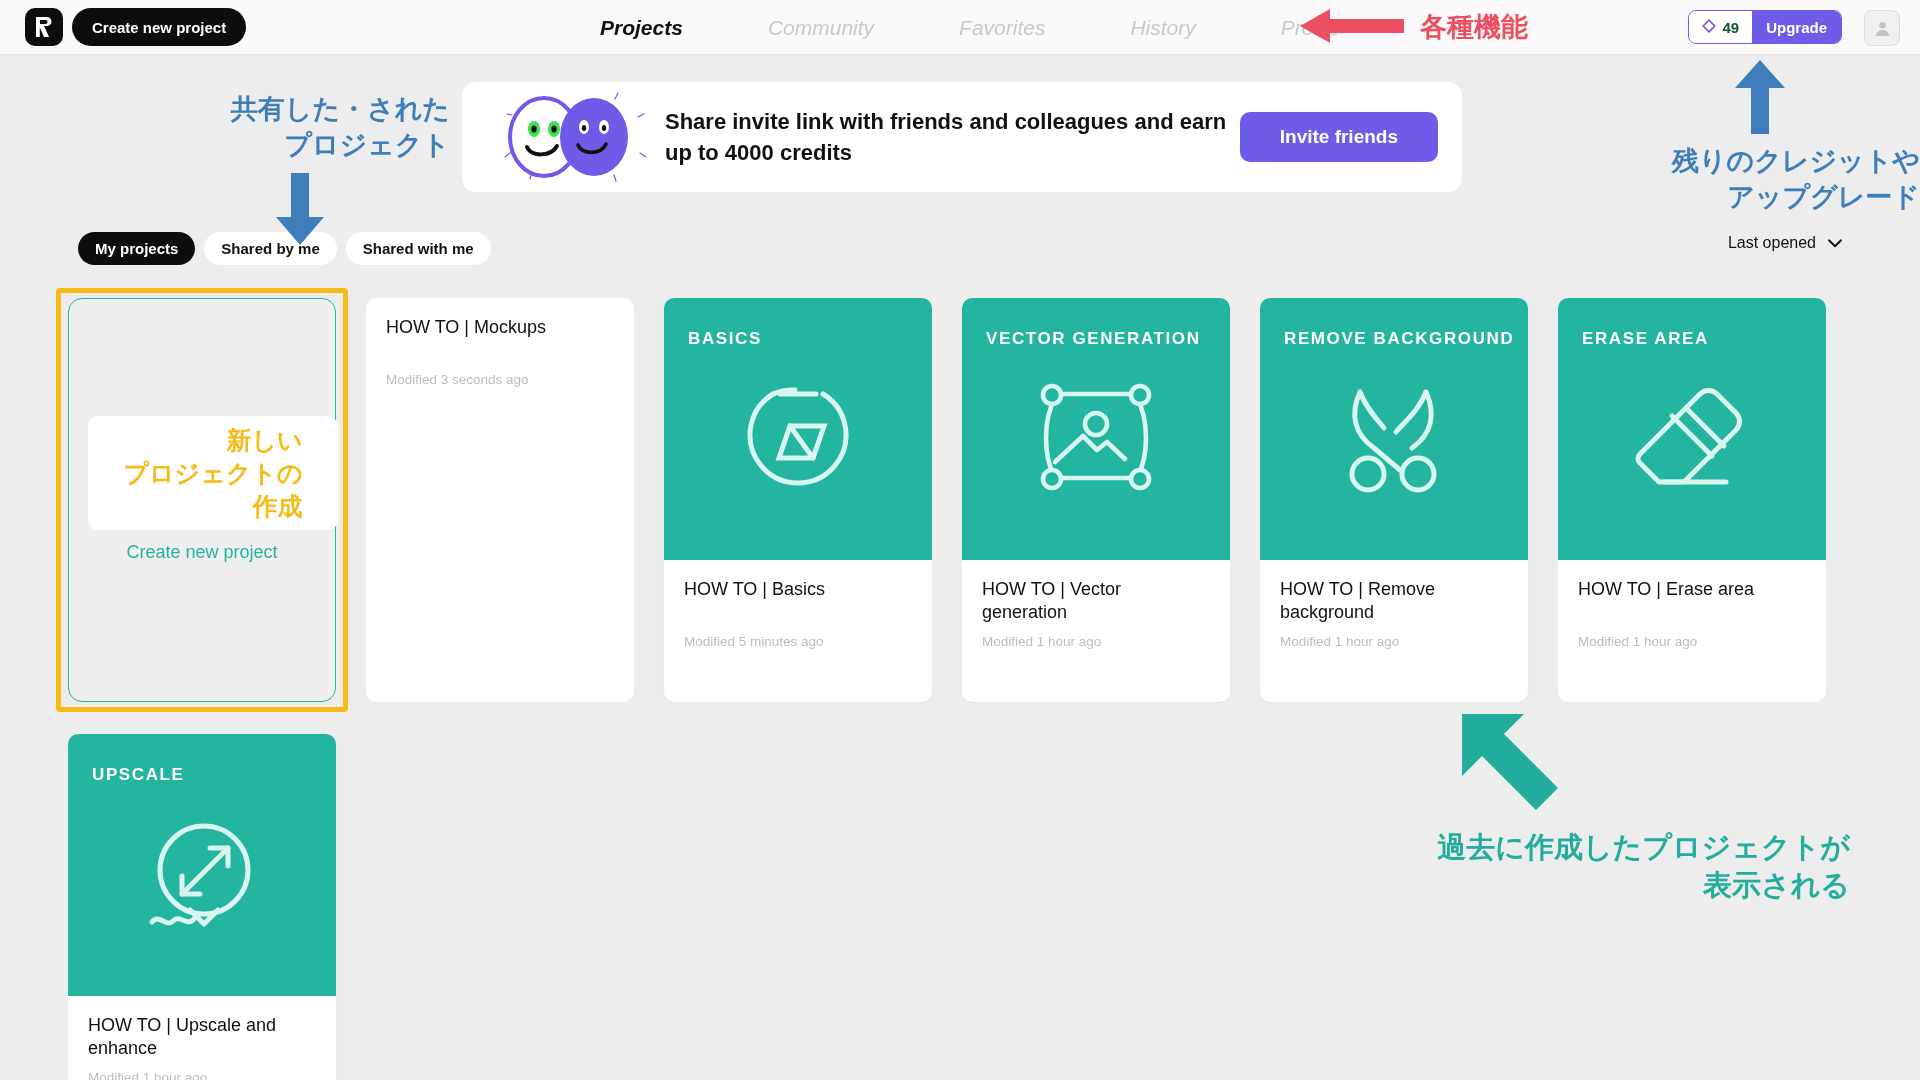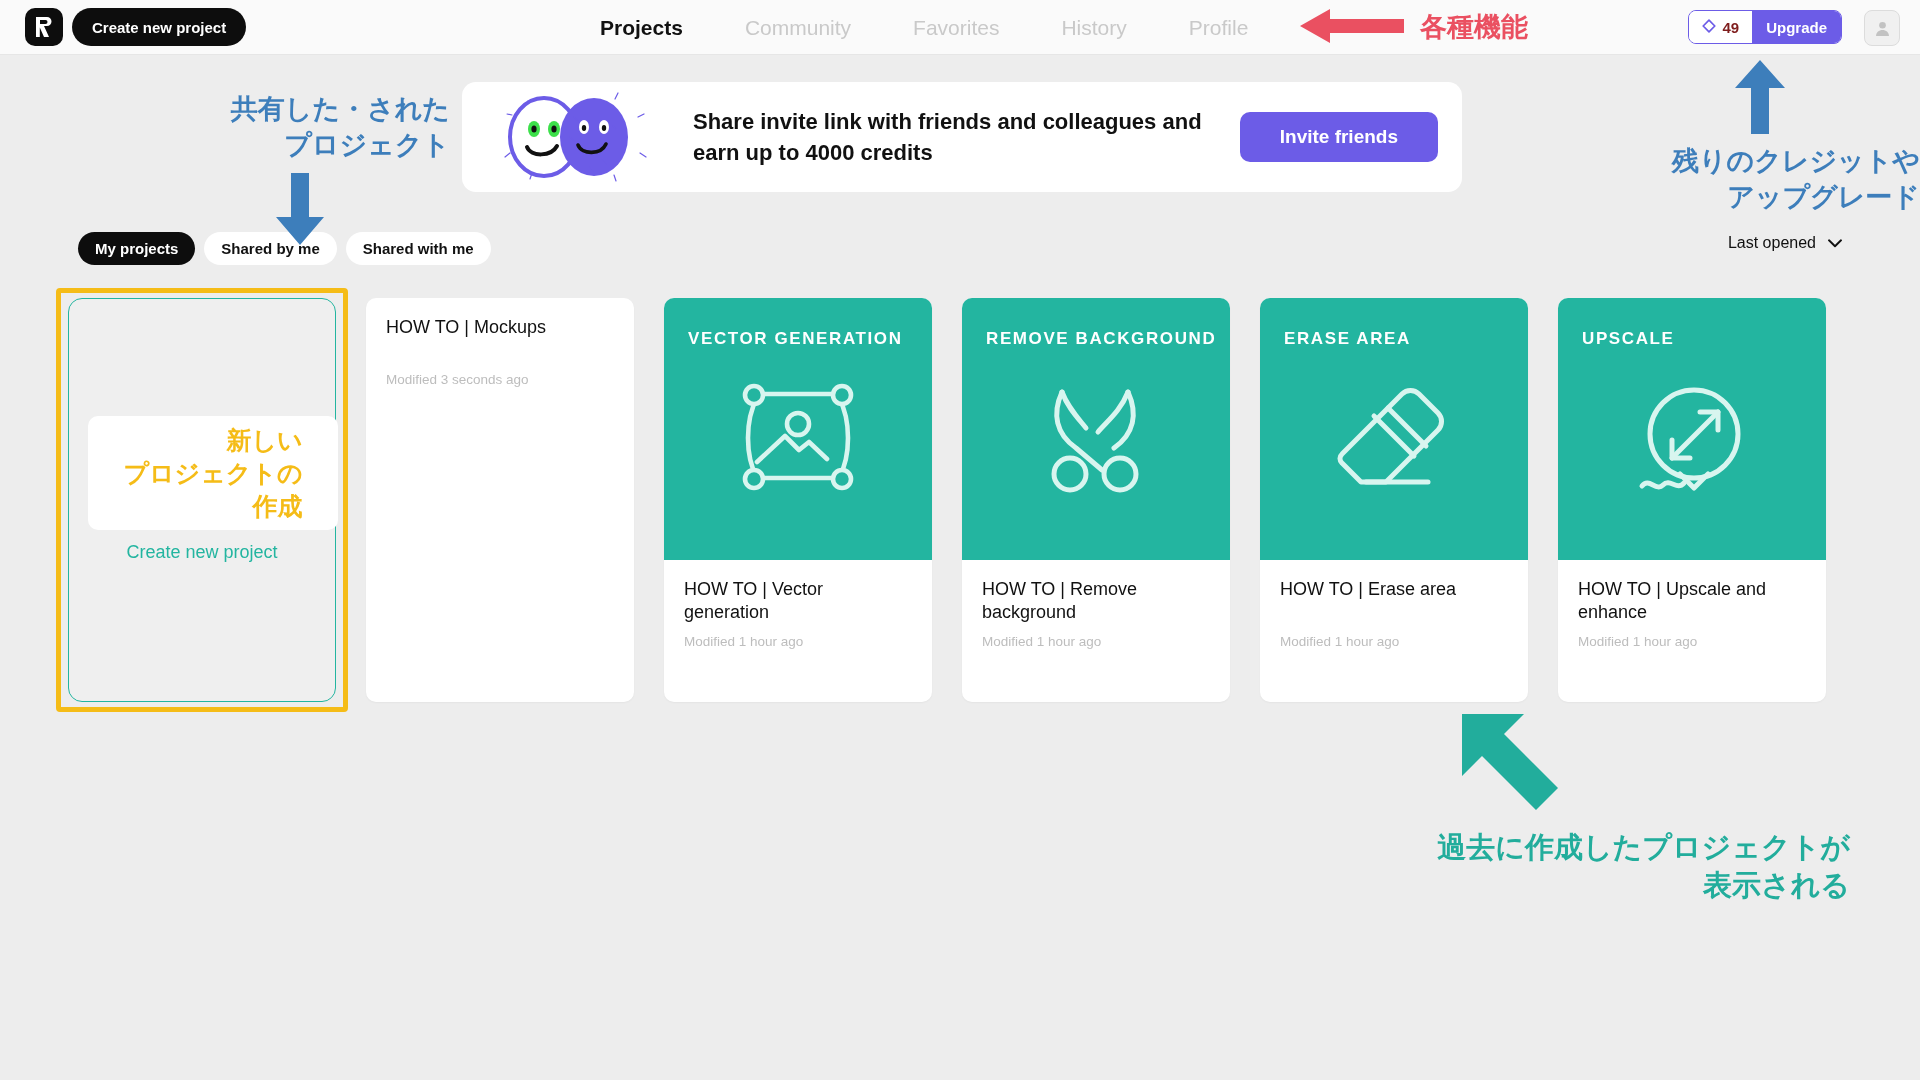--- a/index.html
+++ b/index.html
@@ -29,37 +29,37 @@
     position: absolute; left: 72px; top: 8px;
     height: 38px; padding: 0 20px;
     background: #0d0d0d; color: #fff;
     border: none; border-radius: 19px;
     font-size: 15px; font-weight: 600;
     font-family: "Liberation Sans", sans-serif;
     cursor: pointer; white-space: nowrap;
   }
   .nav {
     position: absolute; left: 600px; top: 0;
-    height: 55px; display: flex; align-items: center; gap: 62px;
+    height: 55px; display: flex; align-items: center; gap: 85px; font-style: italic;
   }
   .nav-item {
     font-size: 21px; color: #c9c9c9; font-weight: 500;
     cursor: pointer; white-space: nowrap;
   }
   .nav-item.active { color: #111; font-weight: 700; }
 
   .credits-group {
     position: absolute; right: 78px; top: 10px;
     height: 34px; display: flex; align-items: stretch;
     border: 1.5px solid #6c5ce7; border-radius: 8px; overflow: hidden;
     background: #fff;
   }
   .credits-count {
     display: flex; align-items: center; gap: 6px;
-    padding: 0 13px; color: #7f1d1d; font-size: 15px; font-weight: 600;
+    padding: 0 13px; color: #14532d; font-size: 15px; font-weight: 600;
     background: #fff;
   }
   .upgrade-btn {
     display: flex; align-items: center; padding: 0 14px;
     background: #6c5ce7; color: #fff; font-size: 15px; font-weight: 600;
     border: none; cursor: pointer; white-space: nowrap;
     font-family: "Liberation Sans", sans-serif;
   }
   .avatar-btn {
     position: absolute; right: 20px; top: 10px;
@@ -67,21 +67,21 @@
     border: 1.5px solid #dcdcdc; background: #f0f0f0;
     display: flex; align-items: center; justify-content: center;
     cursor: pointer;
   }
 
   
   .banner {
     position: absolute; left: 462px; top: 82px;
     width: 1000px; height: 110px;
     background: #fff; border-radius: 14px;
-    display: flex; align-items: center; gap: 28px;
+    display: flex; align-items: center;
   }
   .banner-faces { position: relative; width: 175px; height: 100px; margin-left: 20px; flex: none; }
   .banner-text {
     font-size: 22px; font-weight: 700; color: #111;
     line-height: 1.42; margin-left: 8px; flex: 1;
   }
   .invite-btn {
     margin-right: 24px; flex: none;
     background: #6c5ce7; color: #fff;
     border: none; border-radius: 10px;
@@ -291,20 +291,38 @@
       <div class="create-label">Create new project</div>
     </div>
 
     <div class="card">
       <div class="card-body">
         <div class="card-title">HOW TO | Mockups</div>
         <div class="card-meta">Modified 3 seconds ago</div>
       </div>
     </div>
 
+    <div class="card">
+      <div class="card-thumb">
+        <div class="card-kicker">BASICS</div>
+        <div class="card-icon">
+          <svg width="130" height="118" viewBox="0 0 130 118" fill="none" stroke="#d8f5ef" stroke-width="5" stroke-linecap="round" aria-hidden="true">
+            <path d="M40 12a48 48 0 1 0 50 0"></path>
+            <path d="M40 12a48 48 0 0 1 22 -4"></path>
+            <path d="M47 12h36"></path>
+            <path d="M46 76 57 44h34L80 76z"></path>
+            <path d="M57 44 80 76"></path>
+          </svg>
+        </div>
+      </div>
+      <div class="card-body">
+        <div class="card-title">HOW TO | Basics</div>
+        <div class="card-meta">Modified 5 minutes ago</div>
+      </div>
+    </div>
 
     <div class="card">
       <div class="card-thumb">
         <div class="card-kicker">VECTOR
 GENERATION</div>
         <div class="card-icon">
           <svg width="130" height="112" viewBox="0 0 130 112" fill="none" stroke="#d8f5ef" stroke-width="4.6" stroke-linecap="round" stroke-linejoin="round" aria-hidden="true">
             <path d="M24 16c-12 22-12 58 0 80M106 16c12 22 12 58 0 80"></path>
             <path d="M24 12h82M24 96h82"></path>
             <circle cx="65" cy="42" r="11"></circle>

